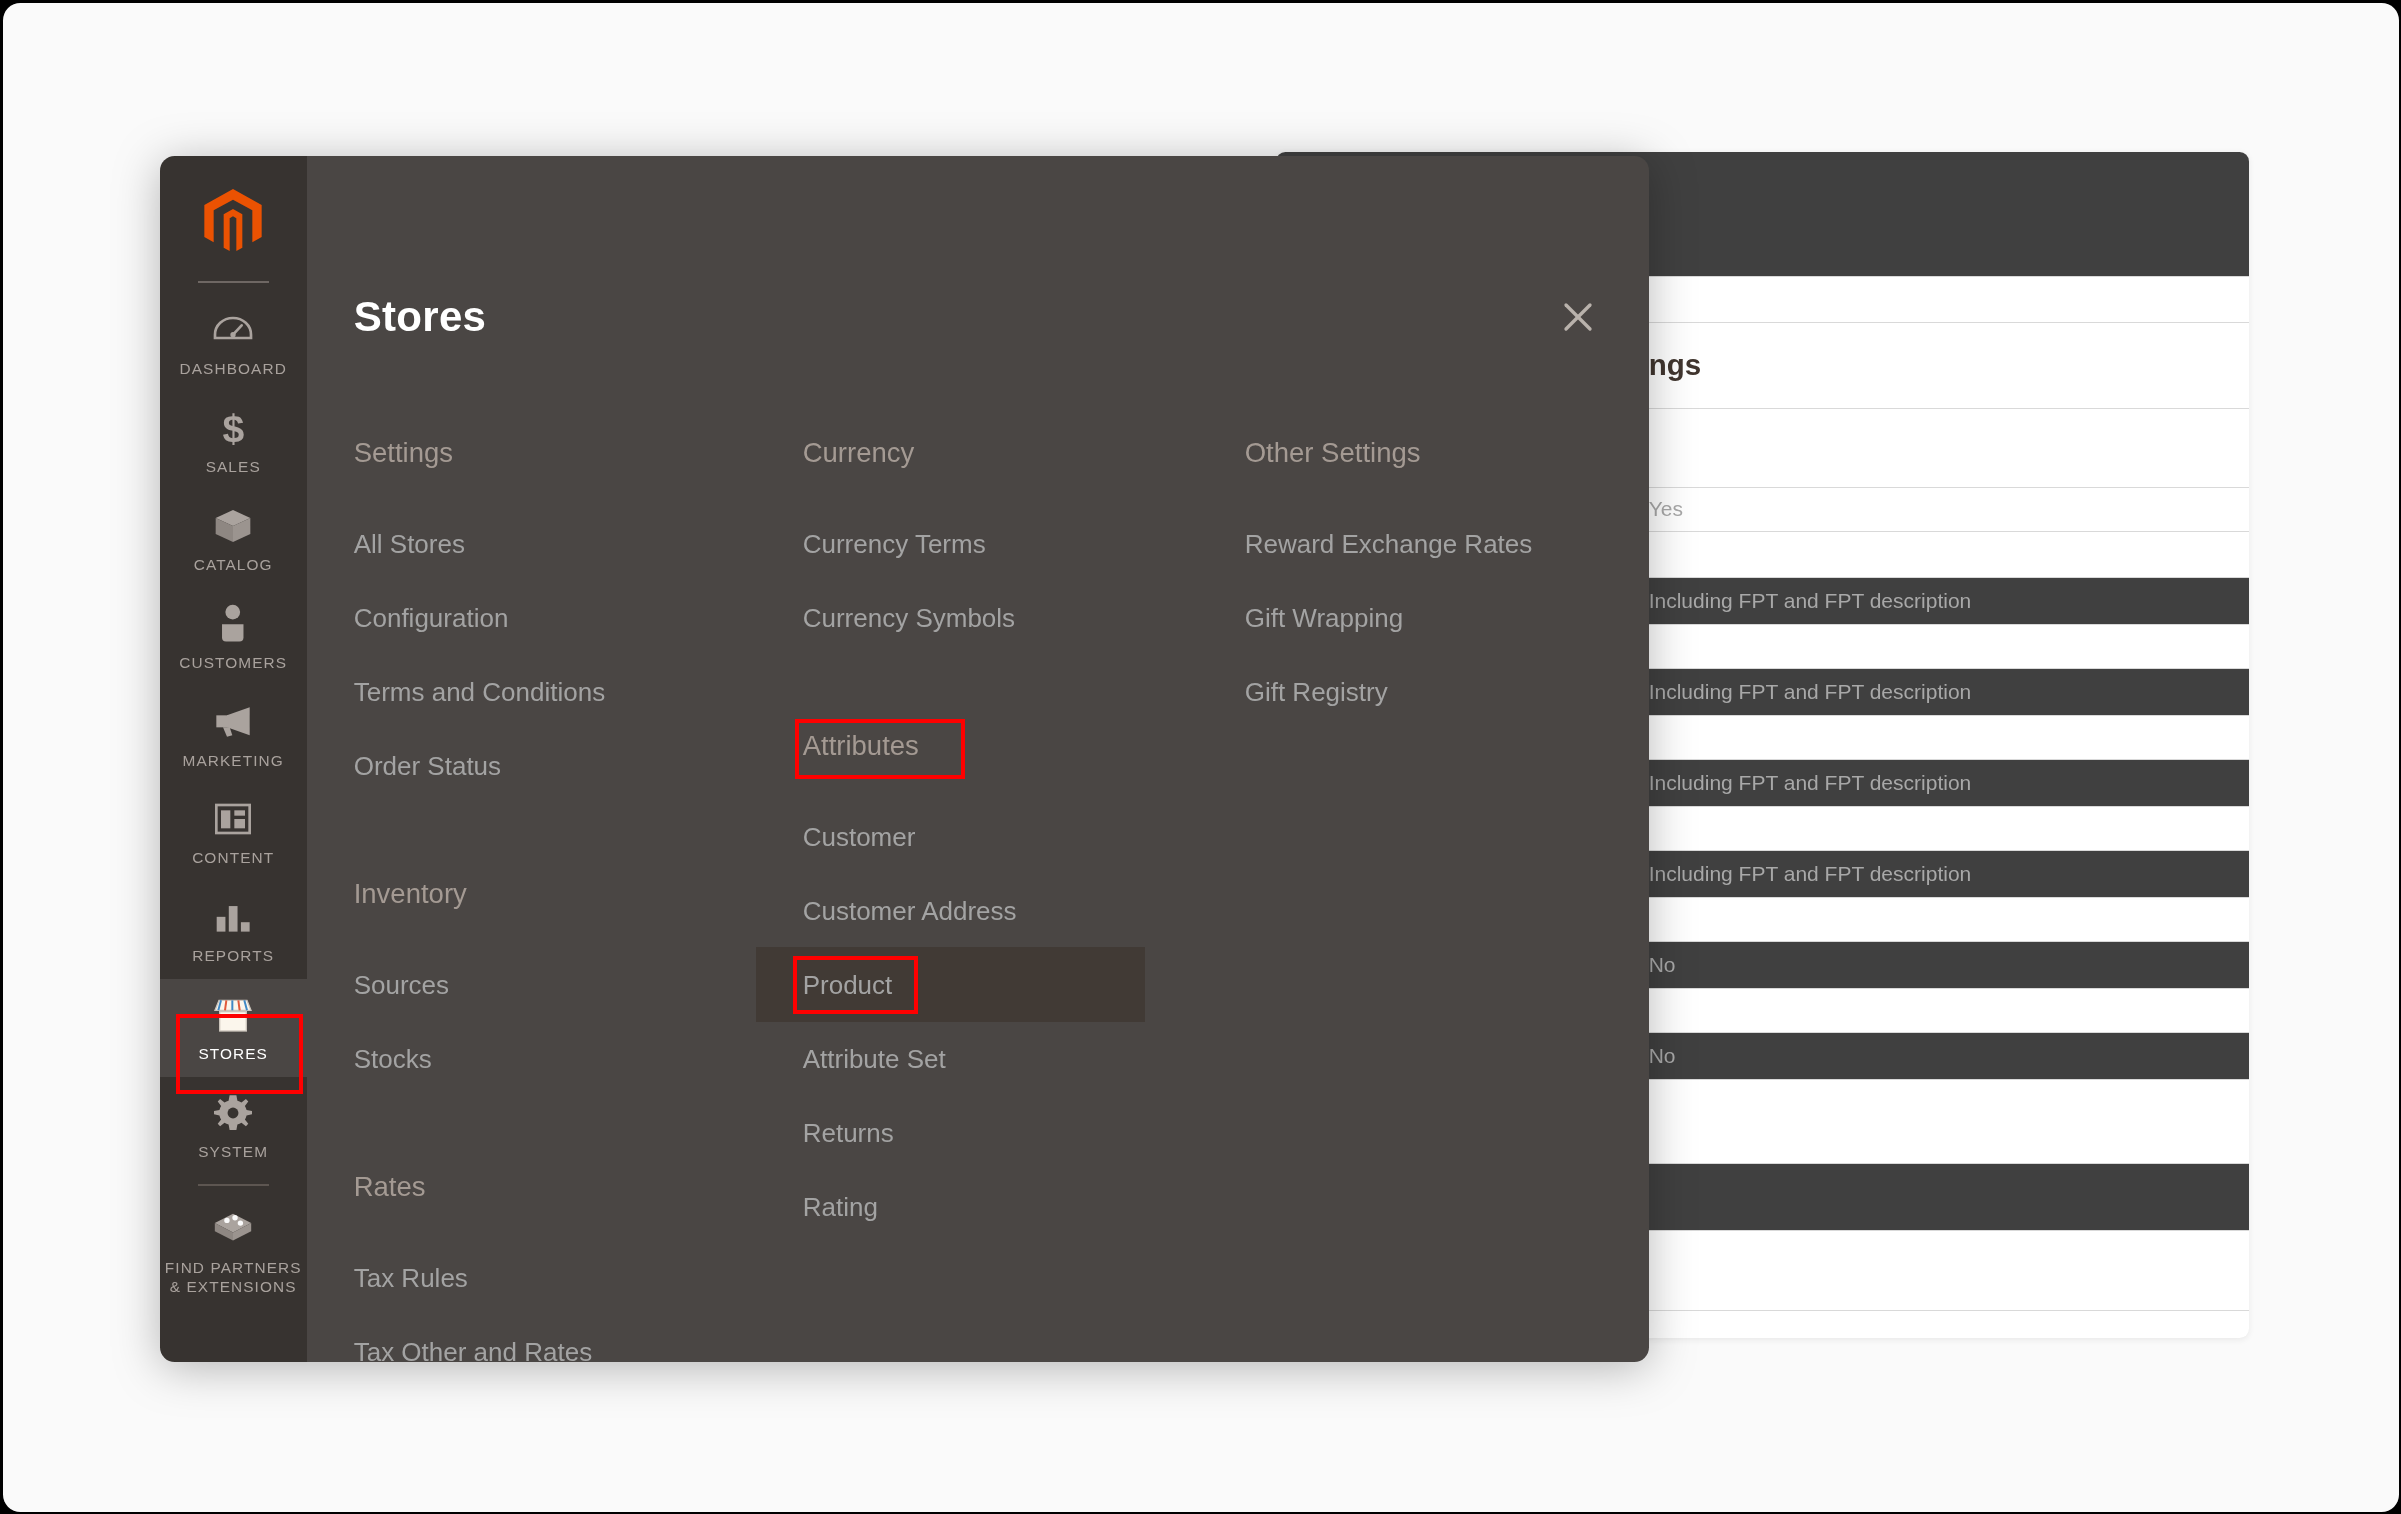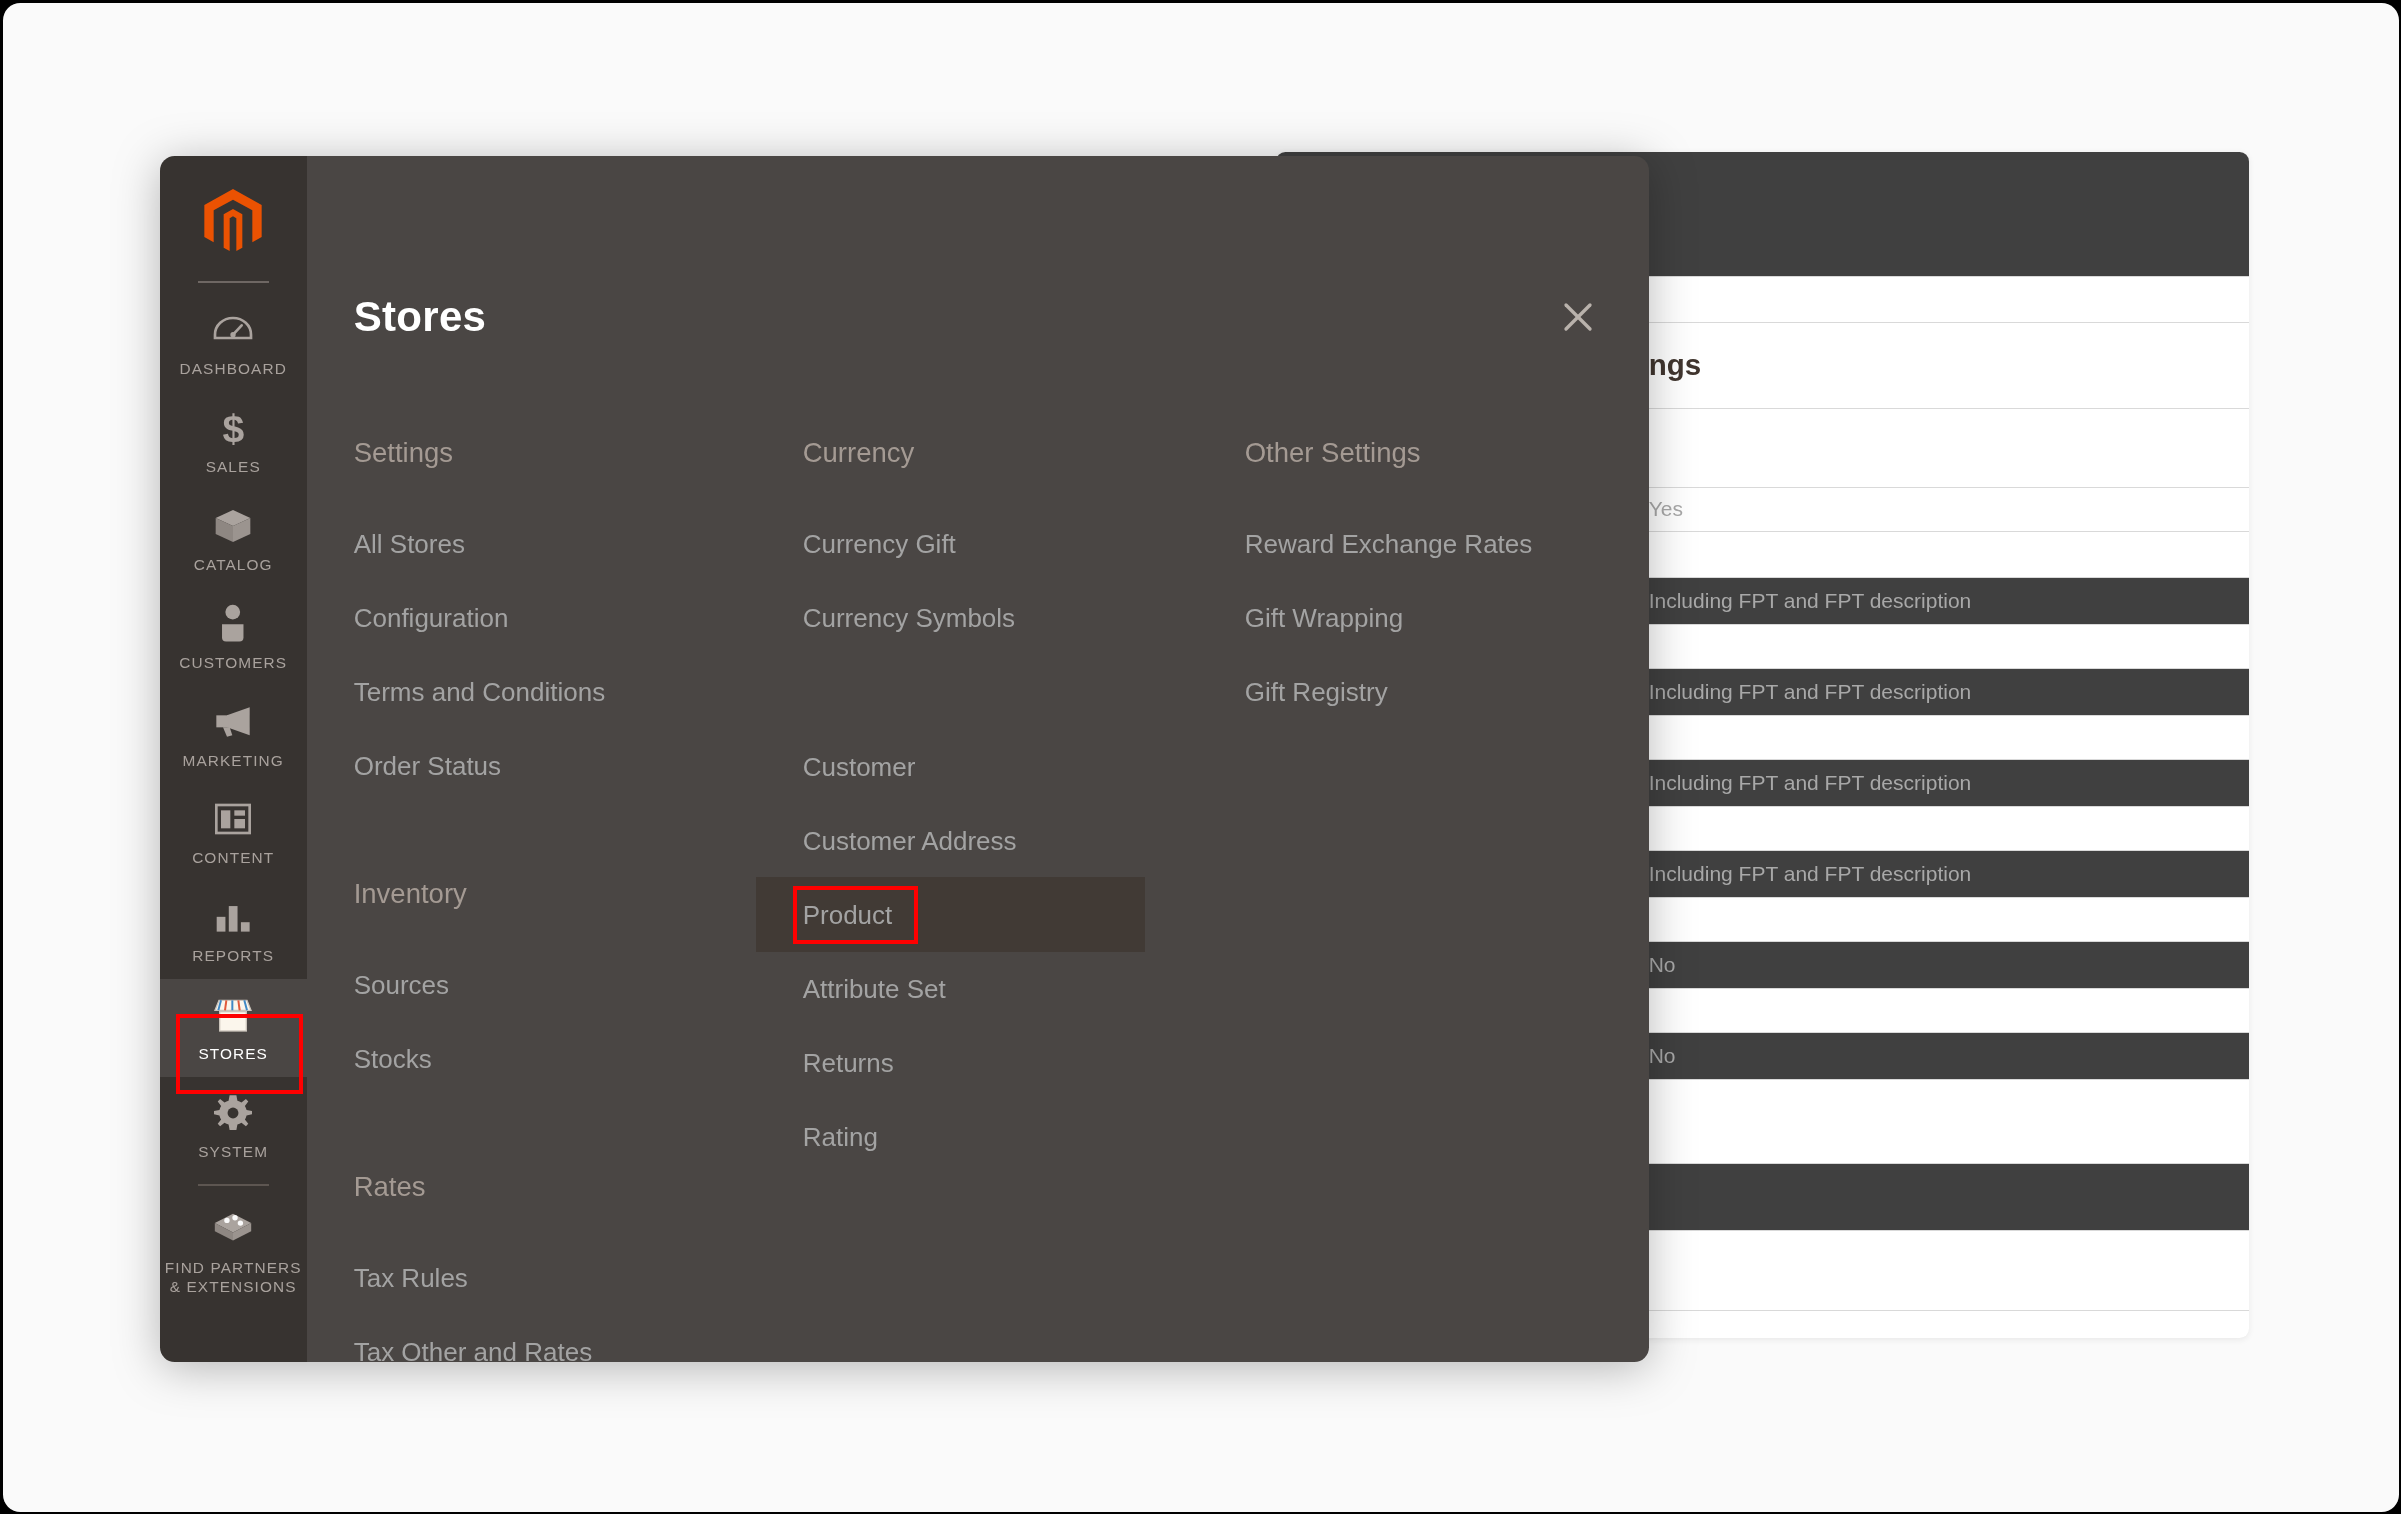--- a/index.html
+++ b/index.html
@@ -449,26 +449,27 @@
               <div class="menu-item-wrap">
                 <a class="menu-link">Tax Rules</a>
               </div>
               <div class="menu-item-wrap">
                 <a class="menu-link">Tax Other and Rates</a>
               </div>
             </div>
           <div class="col col-currency" id="col-currency">
               <div style="position: relative; height: 70px;"><div class="group-heading">Currency</div></div>
               <div class="menu-item-wrap">
-                <a class="menu-link">Currency Gift</a>
+                <a class="menu-link">Currency Terms</a>
               </div>
               <div class="menu-item-wrap">
                 <a class="menu-link">Currency Symbols</a>
               </div>
               <div class="group-gap"></div>
+              <div style="position: relative; height: 70px;"><div class="group-heading">Attributes</div><div class="redbox" style="left: -8px; top: -10.7px; width: 170px; height: 60px;"></div></div>
               <div class="menu-item-wrap">
                 <a class="menu-link">Customer</a>
               </div>
               <div class="menu-item-wrap">
                 <a class="menu-link">Customer Address</a>
               </div>
               <div class="menu-item-wrap">
                 <div class="hover-row"></div>
                 <a class="menu-link">Product</a>
                 <div class="redbox" style="left: -9.4px; top: 8px; width: 125px; height: 58px;"></div>

